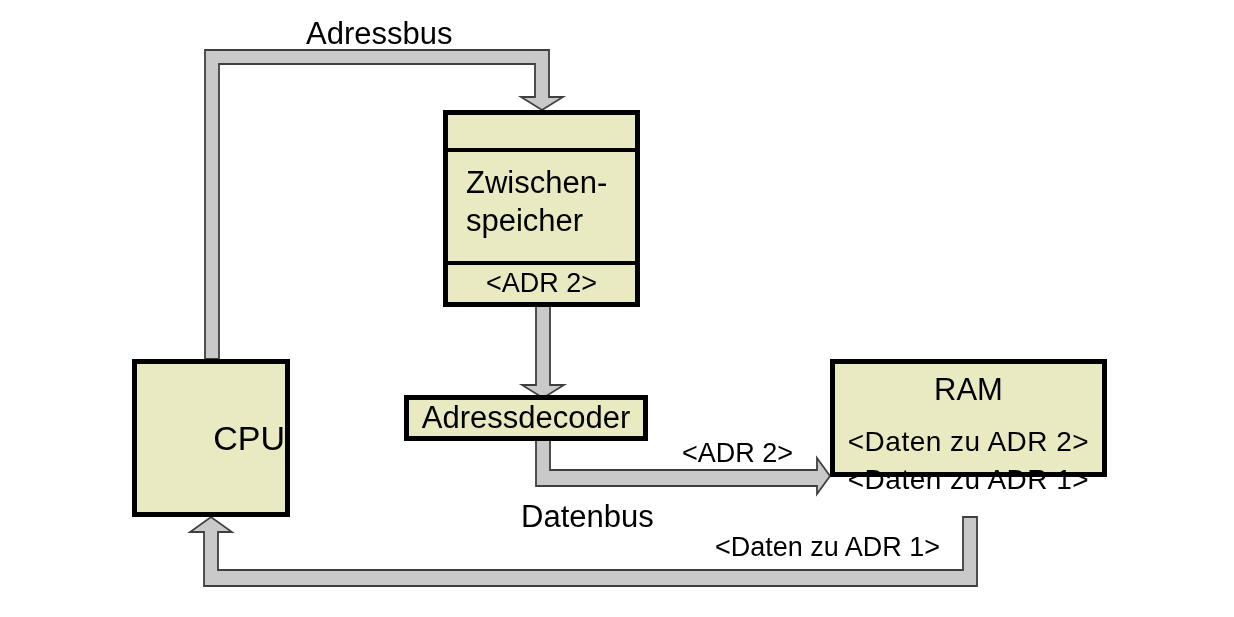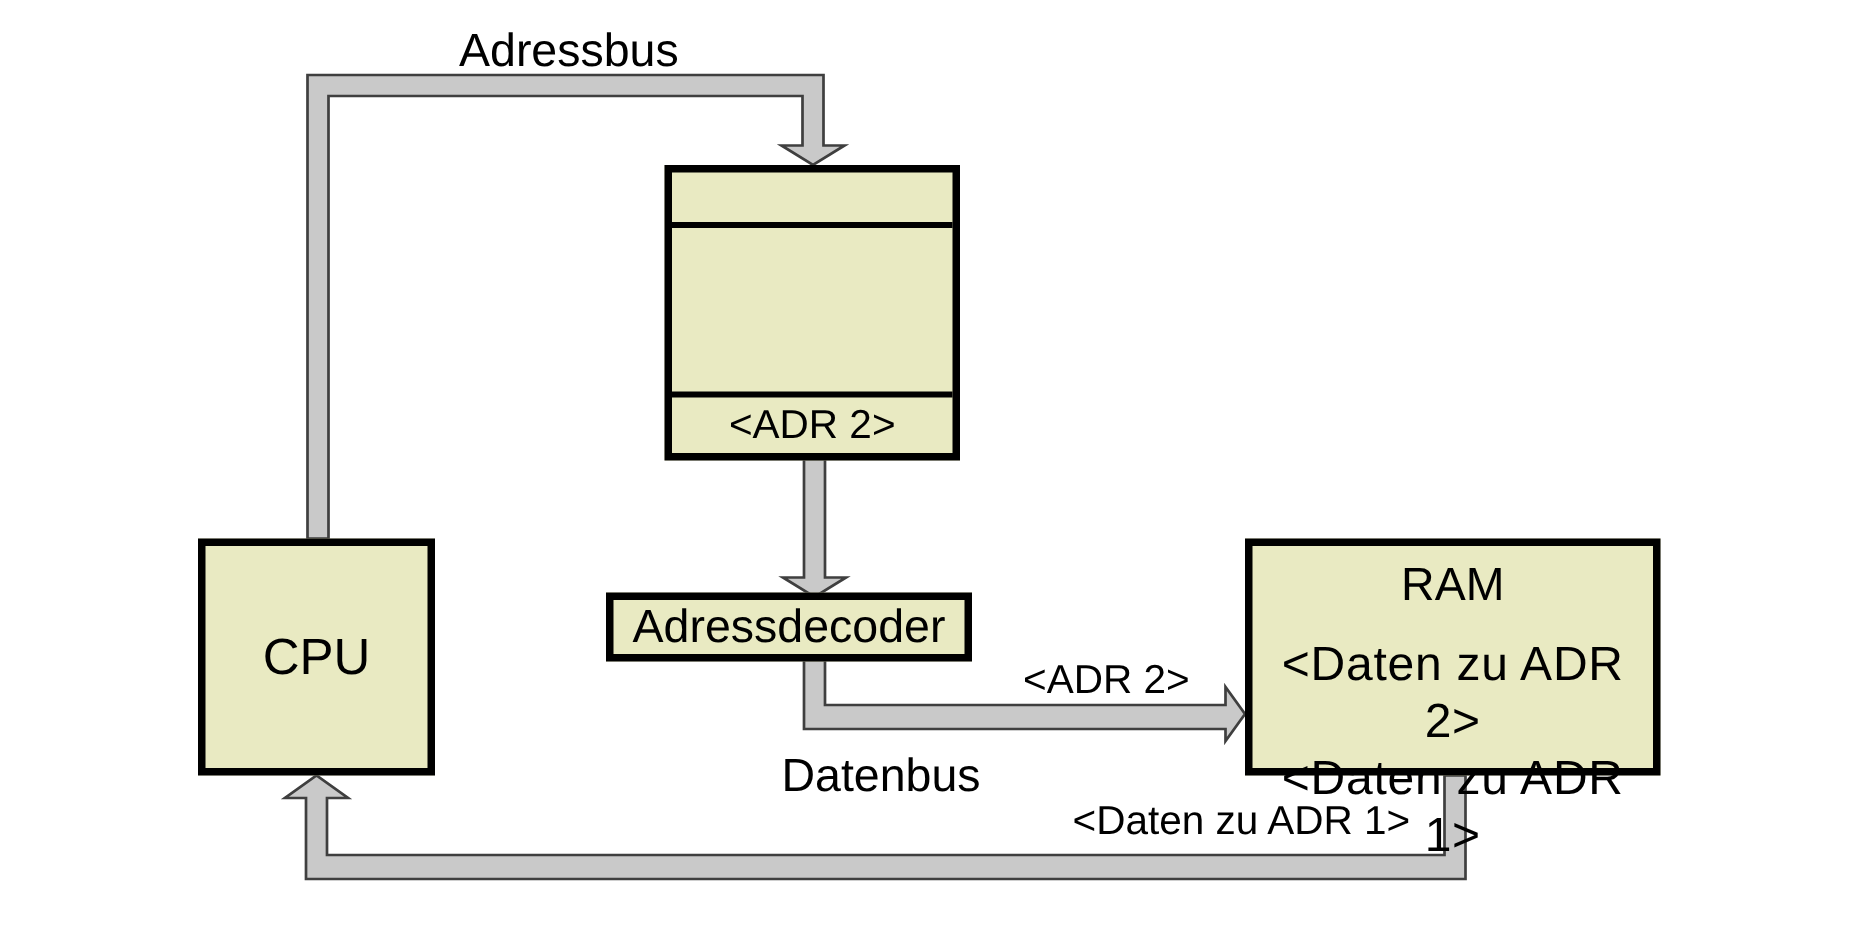--- a/index.html
+++ b/index.html
@@ -24,21 +24,21 @@
     stroke-linejoin: miter;
   }
   .box {
     position: absolute;
     box-sizing: border-box;
     background: var(--box-fill, #e9eac2);
     border: 5px solid var(--box-border, #000000);
   }
   .cpu-box {
     left: 132px; top: 359px; width: 158px; height: 158px;
-    display: flex; align-items: center; justify-content: center;
+    display: flex; align-items: center; justify-content: flex-end;
     font-size: 34px;
   }
   .zs-box {
     left: 443px; top: 110px; width: 197px; height: 197px;
     display: flex; flex-direction: column;
   }
   .zs-top { height: 33px; border-bottom: 4px solid var(--box-border, #000); }
   .zs-mid {
     height: 113px; border-bottom: 4px solid var(--box-border, #000);
     box-sizing: border-box;
@@ -49,27 +49,27 @@
     flex: 1;
     display: flex; align-items: center; justify-content: center;
     font-size: 27px;
   }
   .decoder-box {
     left: 404px; top: 395px; width: 244px; height: 46px;
     display: flex; align-items: center; justify-content: center;
     font-size: 31px;
   }
   .ram-box {
-    left: 830px; top: 359px; width: 277px; height: 158px;
+    left: 830px; top: 359px; width: 277px; height: 118px;
     text-align: center;
     padding-top: 5px;
   }
   .ram-title { font-size: 31px; line-height: 42px; }
   .ram-rows { margin-top: 12px; }
-  .ram-row { font-size: 32px; line-height: 38px; letter-spacing: 0.5px; }
+  .ram-row { font-size: 28px; line-height: 38px; letter-spacing: 0.5px; }
   .lbl {
     position: absolute;
     line-height: 1;
     white-space: nowrap;
   }
   .lbl-big { font-size: 31px; }
   .lbl-small { font-size: 27px; }
   .adressbus-label { left: 306px; top: 18px; }
   .datenbus-label { left: 521px; top: 501px; }
   .adr2-bus-label { left: 682px; top: 440px; }
@@ -89,20 +89,22 @@
 
   <div class="lbl lbl-big adressbus-label">Adressbus</div>
 
   <div class="box cpu-box">
     <span>CPU</span>
   </div>
 
   <div class="box zs-box">
     <div class="zs-top"></div>
     <div class="zs-mid">
+      <div>Zwischen-</div>
+      <div>speicher</div>
     </div>
     <div class="zs-bot">&lt;ADR 2&gt;</div>
   </div>
 
   <div class="box decoder-box">
     <span>Adressdecoder</span>
   </div>
 
   <div class="box ram-box">
     <div class="ram-title">RAM</div>

